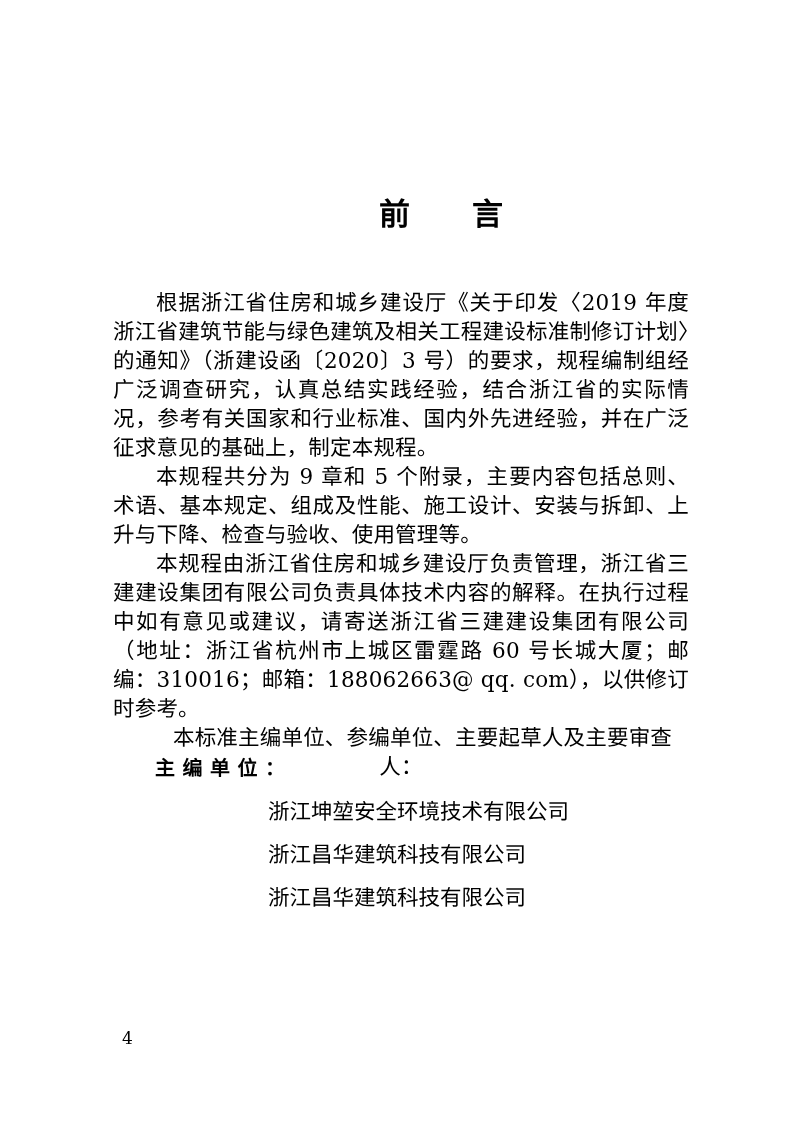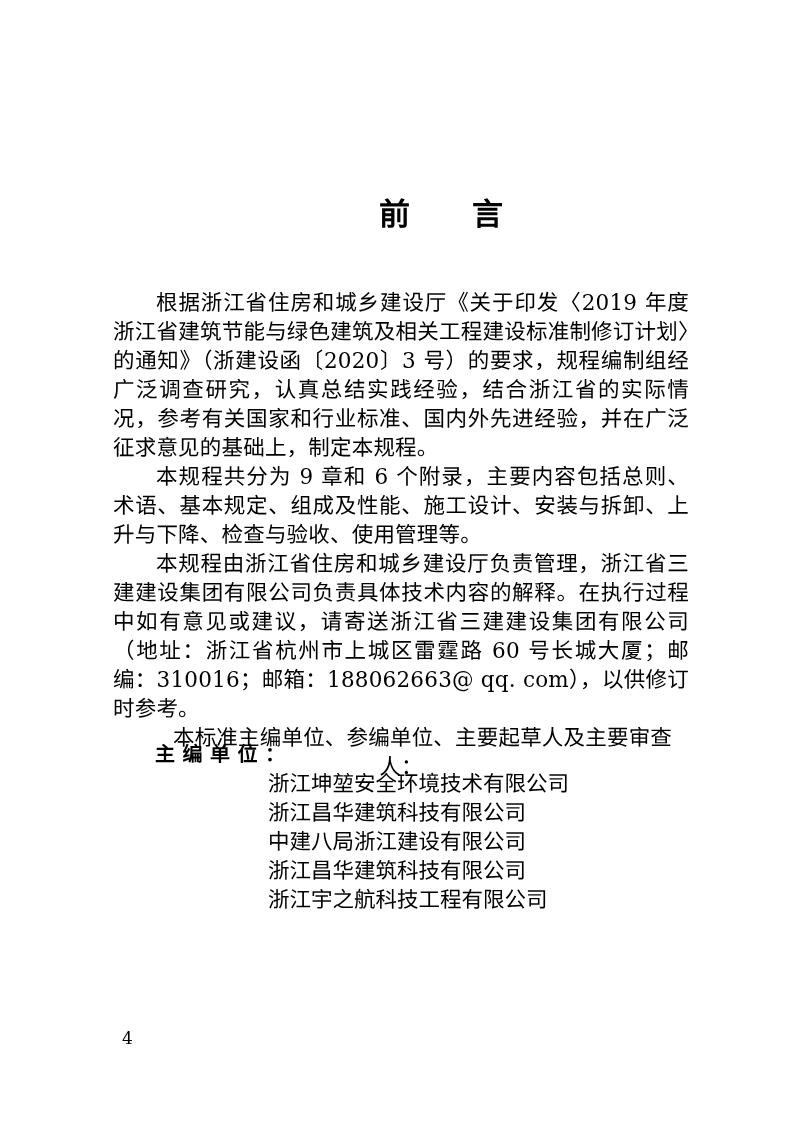--- a/index.html
+++ b/index.html
@@ -78,20 +78,21 @@
   }
 
   .contrib-group {
     position: relative;
   }
 
   .contrib-row {
     display: flex;
     align-items: flex-start;
     height: 29px;
+    margin-top: 14px;
   }
 
   .contrib-label {
     width: 155px;
     flex: 0 0 155px;
     font-weight: bold;
     letter-spacing: 7.5px;
     padding-left: 42px;
     box-sizing: border-box;
     white-space: nowrap;
@@ -120,21 +121,21 @@
 </style>
 </head>
 <body>
 
 <div class="page">
 
   <div class="doc-title">前　　言</div>
 
   <div class="body-block">
     <p class="para">根据浙江省住房和城乡建设厅《关于印发〈2019 年度浙江省建筑节能与绿色建筑及相关工程建设标准制修订计划〉的通知》（浙建设函〔2020〕3 号）的要求，规程编制组经广泛调查研究，认真总结实践经验，结合浙江省的实际情况，参考有关国家和行业标准、国内外先进经验，并在广泛征求意见的基础上，制定本规程。</p>
-    <p class="para">本规程共分为 9 章和 6 个附录，主要内容包括总则、术语、基本规定、组成及性能、施工设计、安装与拆卸、上升与下降、检查与验收、使用管理等。</p>
+    <p class="para">本规程共分为 9 章和 5 个附录，主要内容包括总则、术语、基本规定、组成及性能、施工设计、安装与拆卸、上升与下降、检查与验收、使用管理等。</p>
     <p class="para">本规程由浙江省住房和城乡建设厅负责管理，浙江省三建建设集团有限公司负责具体技术内容的解释。在执行过程中如有意见或建议，请寄送浙江省三建建设集团有限公司（地址：浙江省杭州市上城区雷霆路 60 号长城大厦；邮编：310016；邮箱：188062663@ qq. com），以供修订时参考。</p>
     <p class="para last-left">本标准主编单位、参编单位、主要起草人及主要审查人：</p>
   </div>
 
   <div class="contrib-block">
 
     <div class="contrib-group">
       <div class="contrib-row">
         <div class="contrib-label">主编单位：</div>
       </div>
@@ -144,29 +145,21 @@
       </div>
     </div>
 
     <div class="contrib-group">
       <div class="contrib-row">
         <div class="contrib-label empty"></div>
         <div class="contrib-value">浙江昌华建筑科技有限公司</div>
       </div>
       <div class="contrib-row">
         <div class="contrib-label empty"></div>
-        <div class="contrib-value">中建八局浙江建设有限公司</div>
-      </div>
-      <div class="contrib-row">
-        <div class="contrib-label empty"></div>
         <div class="contrib-value">浙江昌华建筑科技有限公司</div>
-      </div>
-      <div class="contrib-row">
-        <div class="contrib-label empty"></div>
-        <div class="contrib-value">浙江宇之航科技工程有限公司</div>
       </div>
     </div>
 
   </div>
 
   <div class="page-number">4</div>
 
 </div>
 
 </body></html>

